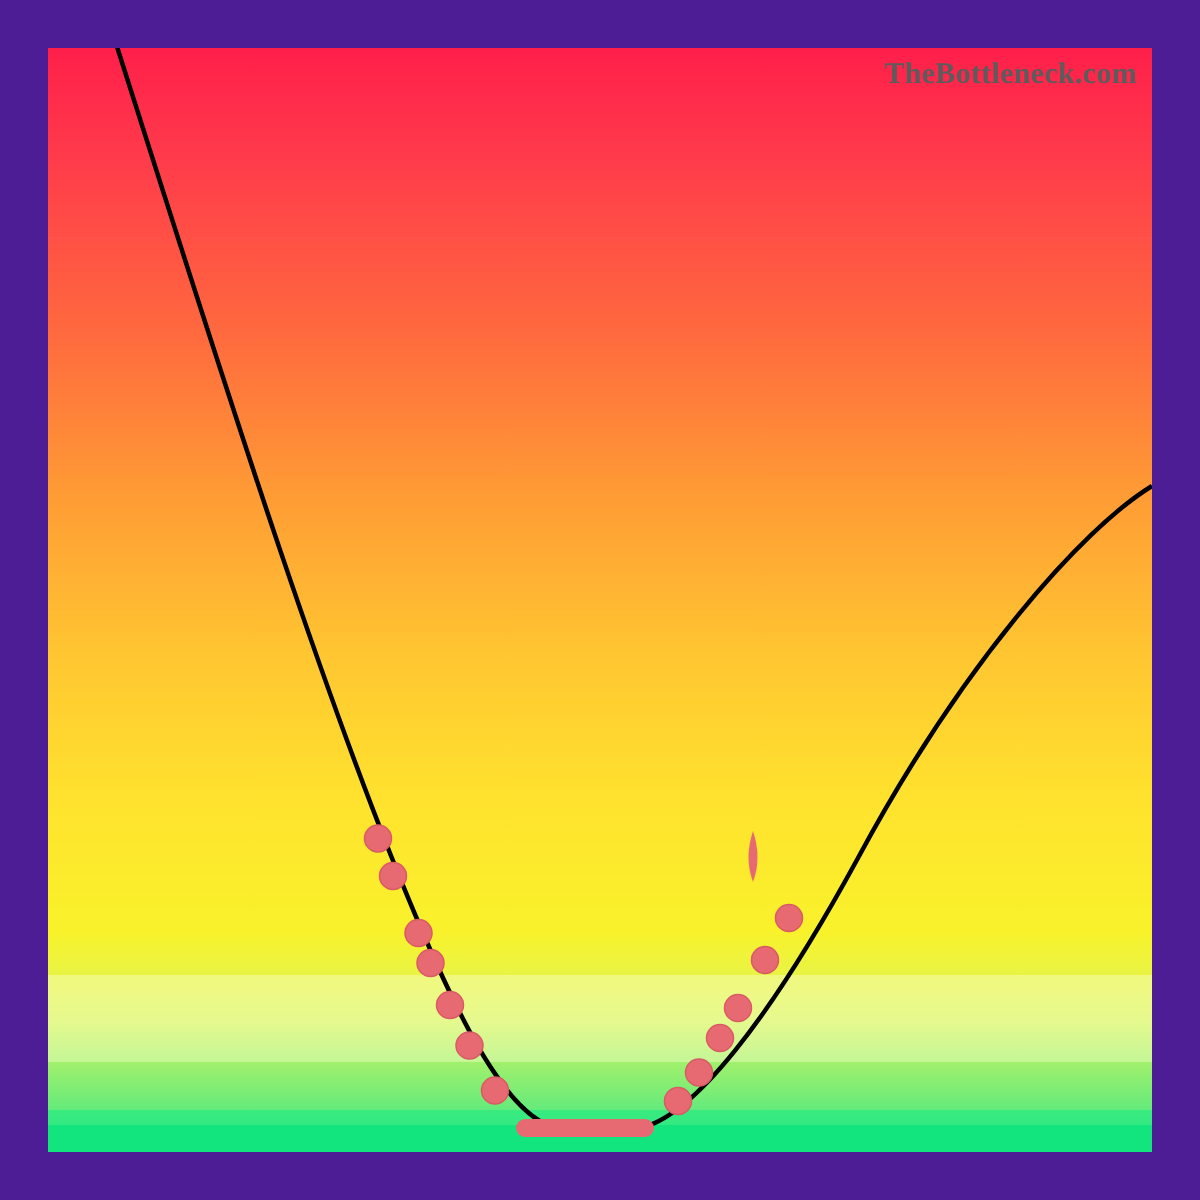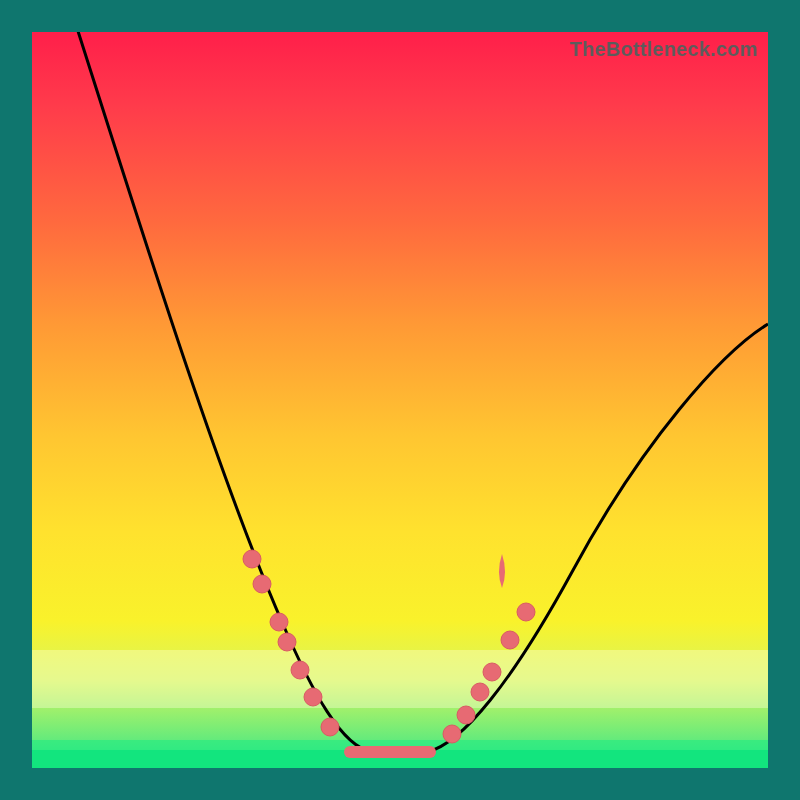--- a/index.html
+++ b/index.html
@@ -10,21 +10,22 @@
     background: #000;
     overflow: hidden;
     font-family: Arial, Helvetica, sans-serif;
   }
   .frame {
     position: absolute;
     left: 0;
     top: 0;
     width: 800px;
     height: 800px;
-    background: #0f766e;
+    background: #4c1d95;
+    font-family: Liberation Serif, serif;
   }
   .plot-area {
     position: absolute;
     left: 32px;
     top: 32px;
     width: 736px;
     height: 736px;
     background: linear-gradient(to bottom,
       #ff1f4a 0%,
       #ff3b4b 10%,

